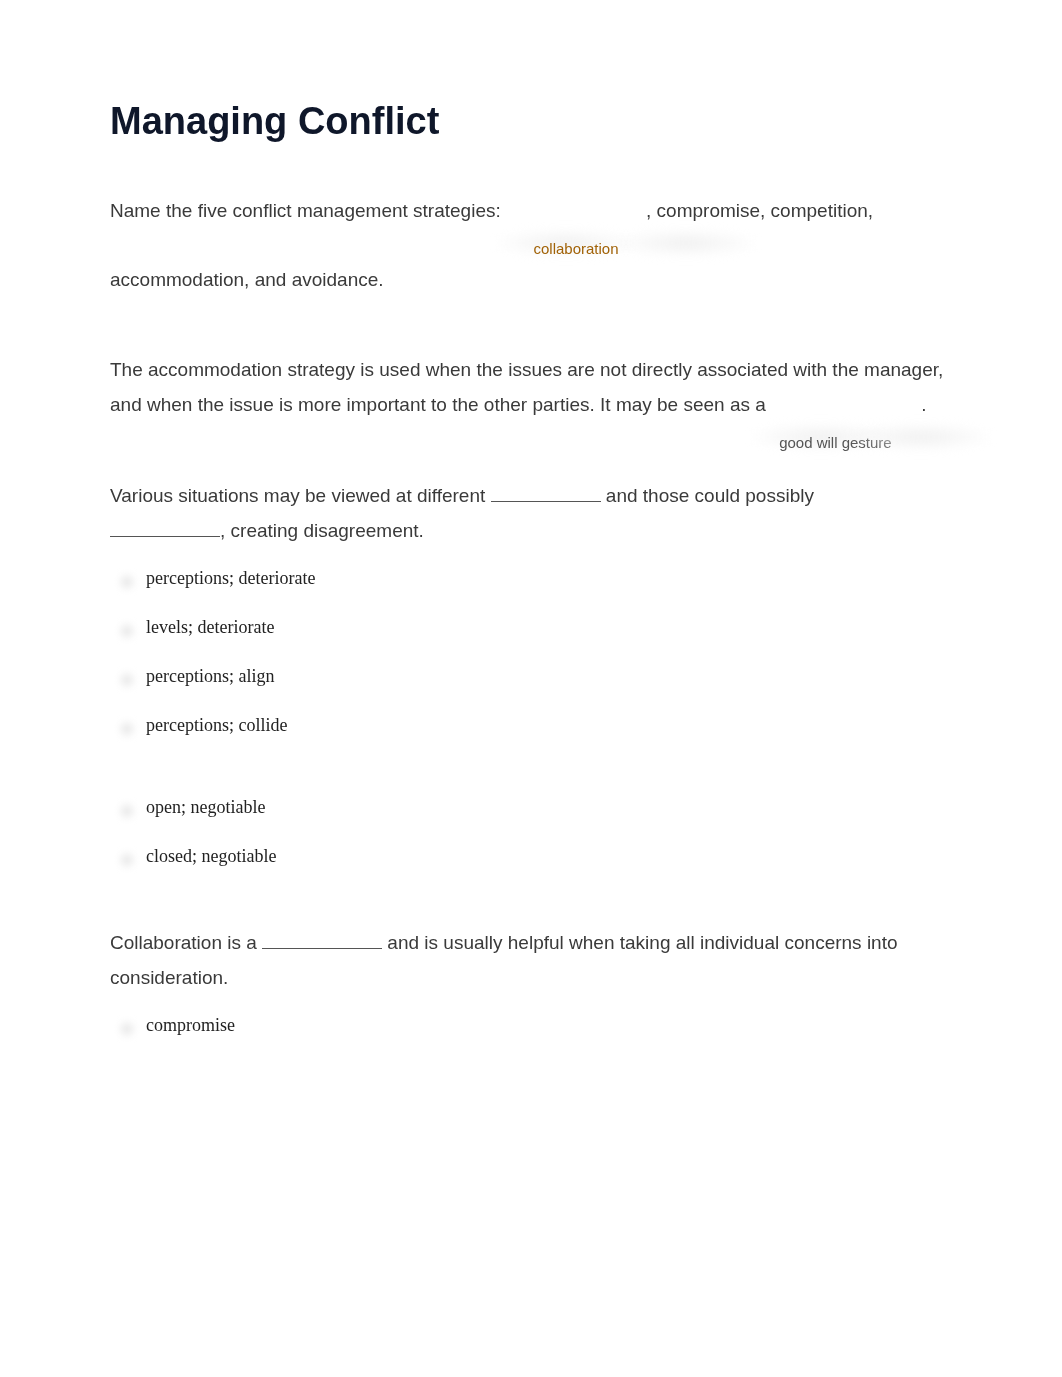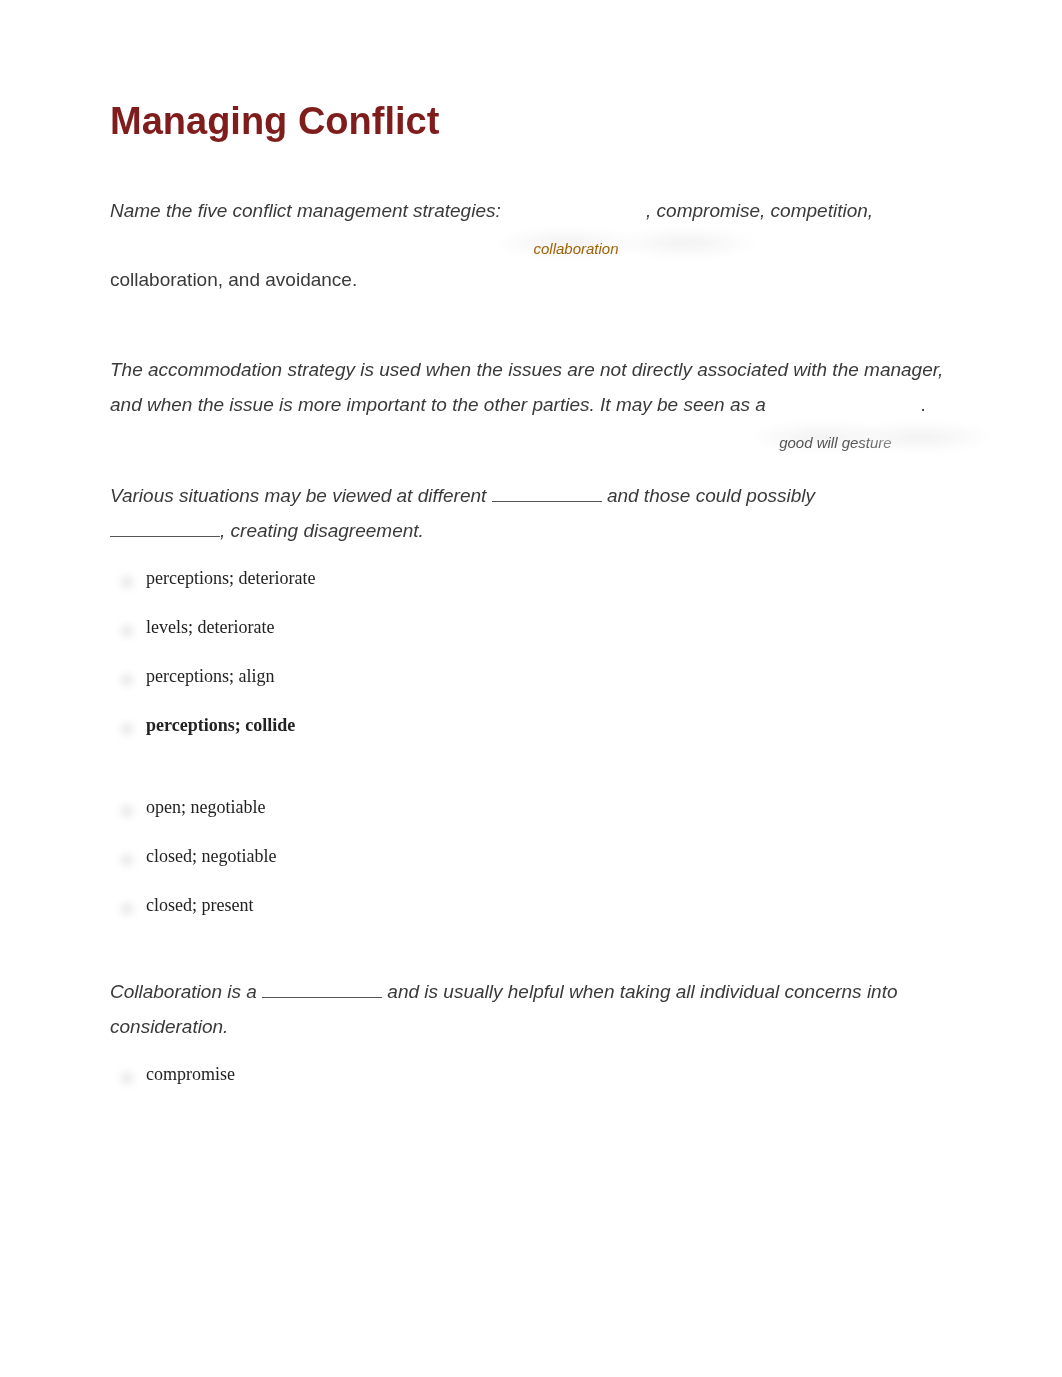--- a/index.html
+++ b/index.html
@@ -6,32 +6,31 @@
   body {
     background: #ffffff;
     font-family: Arial, Helvetica, sans-serif;
     color: #333333;
     width: 1062px;
     padding: 100px 110px 60px 110px;
   }
   h1 {
     font-size: 38px;
     font-weight: bold;
-    color: #7f1d1d;
+    color: #0f172a;
     margin-bottom: 50px;
   }
   .question-block {
     margin-bottom: 55px;
     font-size: 19px;
     line-height: 1.85;
     color: #3a3a3a;
   }
   .q-text {
     position: relative;
-    font-style: italic;
   }
   .fill-answer {
     display: inline-block;
     position: relative;
     vertical-align: baseline;
     min-width: 140px;
     text-align: center;
   }
   .fill-answer .ans-label {
     position: absolute;
@@ -67,21 +66,21 @@
   .option {
     position: relative;
     font-size: 18px;
     line-height: 1.5;
     margin-bottom: 22px;
     font-family: Georgia, 'Times New Roman', serif;
     color: #222;
     margin-top: 17px;
   }
   .option.correct {
-    font-weight: bold;
+    font-weight: normal;
   }
   .option-marker {
     position: absolute;
     left: -28px;
     top: 8px;
     width: 18px;
     height: 18px;
     background: radial-gradient(ellipse at center, rgba(225,225,225,0.9) 0%, rgba(255,255,255,0) 75%);
     filter: blur(3px);
   }
@@ -106,21 +105,21 @@
 
 <div class="question-block">
   <div class="q-text">
     <span>Name the five conflict management strategies: </span><span class="fill-answer">
       <span class="blur-spot" style="left:-10px;"></span>
       <span class="ans-label">collaboration</span>
       <span class="blur-spot" style="left:110px;"></span>
     </span><span>, compromise, competition,</span>
   </div>
   <div style="height:34px;"></div>
-  <div>collaboration, and avoidance.</div>
+  <div>accommodation, and avoidance.</div>
 </div>
 
 <div class="question-block">
   <div class="q-text">
     <span>The accommodation strategy is used when the issues are not directly associated with the manager, and when the issue is more important to the other parties. It may be seen as a </span><span class="fill2-wrap">
       <span class="blur-spot" style="left:-20px;"></span>
       <span class="ans-label">good will gesture</span>
       <span class="blur-spot" style="left:80px;"></span>
     </span><span>.</span>
   </div>
@@ -135,21 +134,20 @@
     <div class="option"><span class="option-marker"></span><span>levels; deteriorate</span></div>
     <div class="option"><span class="option-marker"></span><span>perceptions; align</span></div>
     <div class="option correct"><span class="option-marker"></span><span>perceptions; collide</span></div>
   </div>
 </div>
 
 <div class="question-block">
   <div class="options">
     <div class="option"><span class="option-marker"></span><span>open; negotiable</span></div>
     <div class="option"><span class="option-marker"></span><span>closed; negotiable</span></div>
-    <div class="option"><span class="option-marker"></span><span>closed; present</span></div>
   </div>
 </div>
 
 <div class="question-block" style="margin-bottom:0;">
   <div class="q-text">
     <span>Collaboration is a </span><span class="blank-line w-120"></span><span> and is usually helpful when taking all individual concerns into consideration.</span>
   </div>
   <div class="options">
     <div class="option" style="margin-bottom:6px;"><span class="option-marker"></span><span>compromise</span></div>
   </div>

